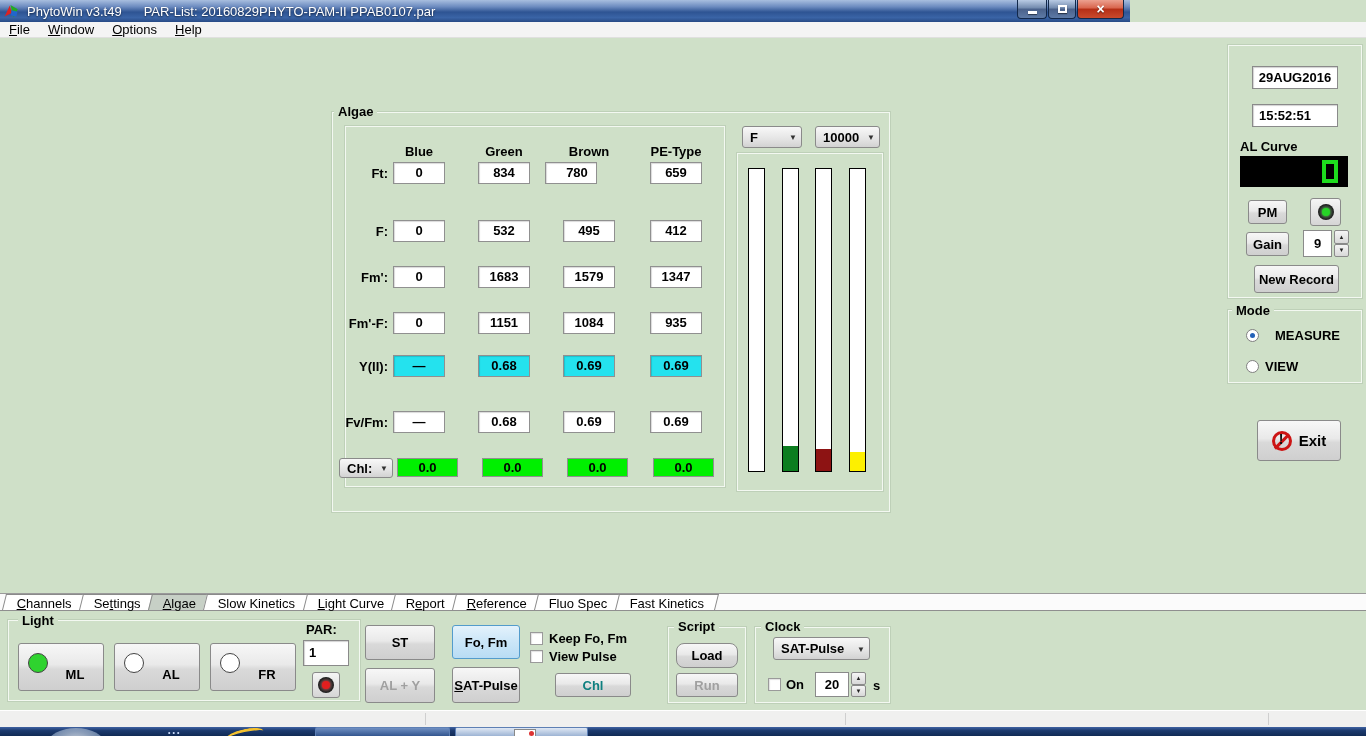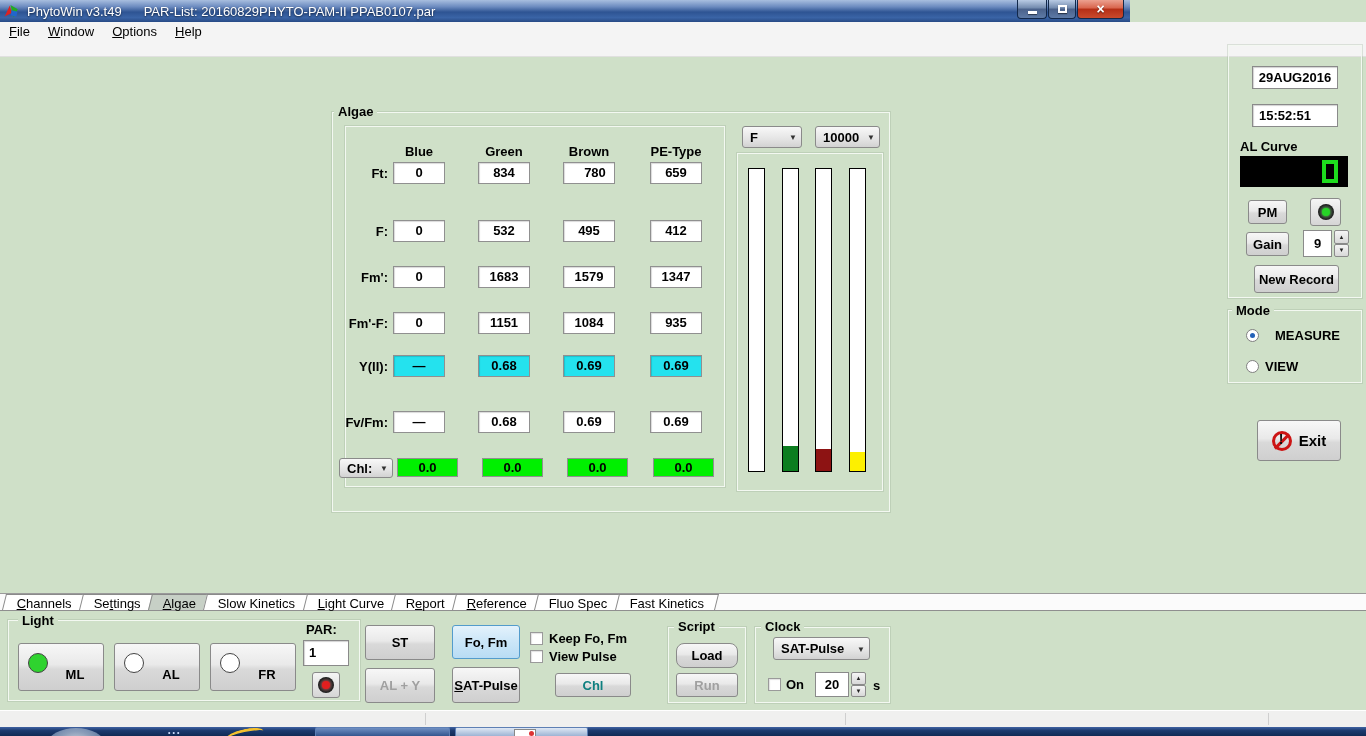--- a/index.html
+++ b/index.html
@@ -20,22 +20,22 @@
   .capbtns { position:absolute; right:6px; top:0; height:19px; display:flex; }
   .capbtn { height:19px; border:1px solid #1d3softblue; border:1px solid #12284a; border-top:none;
     border-radius:0 0 4px 4px; background:linear-gradient(#b9cbe4 0%, #7189ad 45%, #4a618a 50%, #5d7aa6 100%);
     display:flex; align-items:center; justify-content:center; margin-left:1px; }
   .capbtn.min { width:30px; } .capbtn.max { width:28px; }
   .capbtn.close { width:47px; background:linear-gradient(#eca08f 0%, #d8644c 45%, #b52e16 50%, #c94a2c 100%); }
   .glyph-min { width:9px; height:3px; background:#fff; box-shadow:0 1px 1px rgba(0,0,0,.5); margin-top:6px;}
   .glyph-max { width:9px; height:8px; border:2px solid #fff; box-shadow:0 1px 1px rgba(0,0,0,.5);}
   .glyph-close { color:#fff; font-weight:bold; font-size:14px; line-height:14px; text-shadow:0 1px 1px rgba(0,0,0,.5);}
 
-  .menubar { position:absolute; left:0; top:22px; width:1366px; height:35px; background:#f4f4f4;
-    border-bottom:1px solid #e0e0df; display:flex; color:#000; }
+  .menubar { position:absolute; left:0; top:22px; width:1366px; height:16px; background:#f4f4f4;
+    border-bottom:1px solid #e0e0df; display:flex; align-items:center; color:#000; }
   .menu-item { padding:2px 9px; cursor:default; }
   .menu-item u, .tab u, .btn u { text-decoration:underline; }
 
   
   .btn { background:linear-gradient(#f7f7f7, #e9e9e9 45%, #d9d9d9 55%, #cfcfcf); border:1px solid #8a8a8a;
     border-radius:3px; font-weight:bold; color:#000; display:flex; align-items:center; justify-content:center;
     position:absolute; }
   .btn.disabled { color:#a0a0a0; }
   .btn.hilite { background:linear-gradient(#e4f2fc, #cde7f8 45%, #b8dcf4); border:1px solid #539ccc; }
   .sunken { background:#fff; border:1px solid #8a8a8a; box-shadow:inset 1px 1px 1px rgba(0,0,0,.18); }
@@ -148,21 +148,21 @@
 <div class="groupbox" style="left:345px; top:126px; width:380px; height:361px;"></div>
 
 <span class="thead" style="left:377px;">Blue</span>
 <span class="thead" style="left:462px;">Green</span>
 <span class="thead" style="left:547px;">Brown</span>
 <span class="thead" style="left:634px;">PE-Type</span>
 
 <span class="tlabel" style="left:300px; top:166px;">Ft:</span>
 <span class="tbox" style="left:393px; top:162px;">0</span>
 <span class="tbox" style="left:478px; top:162px;">834</span>
-<span class="tbox" style="left:563px; top:162px;padding-left:12px;">780</span>
+<span class="tbox" style="left:545px; top:162px;padding-left:12px;">780</span>
 <span class="tbox" style="left:650px; top:162px;">659</span>
 
 <span class="tlabel" style="left:300px; top:224px;">F:</span>
 <span class="tbox" style="left:393px; top:220px;">0</span>
 <span class="tbox" style="left:478px; top:220px;">532</span>
 <span class="tbox" style="left:563px; top:220px;">495</span>
 <span class="tbox" style="left:650px; top:220px;">412</span>
 
 <span class="tlabel" style="left:300px; top:270px;">Fm':</span>
 <span class="tbox" style="left:393px; top:266px;">0</span>

